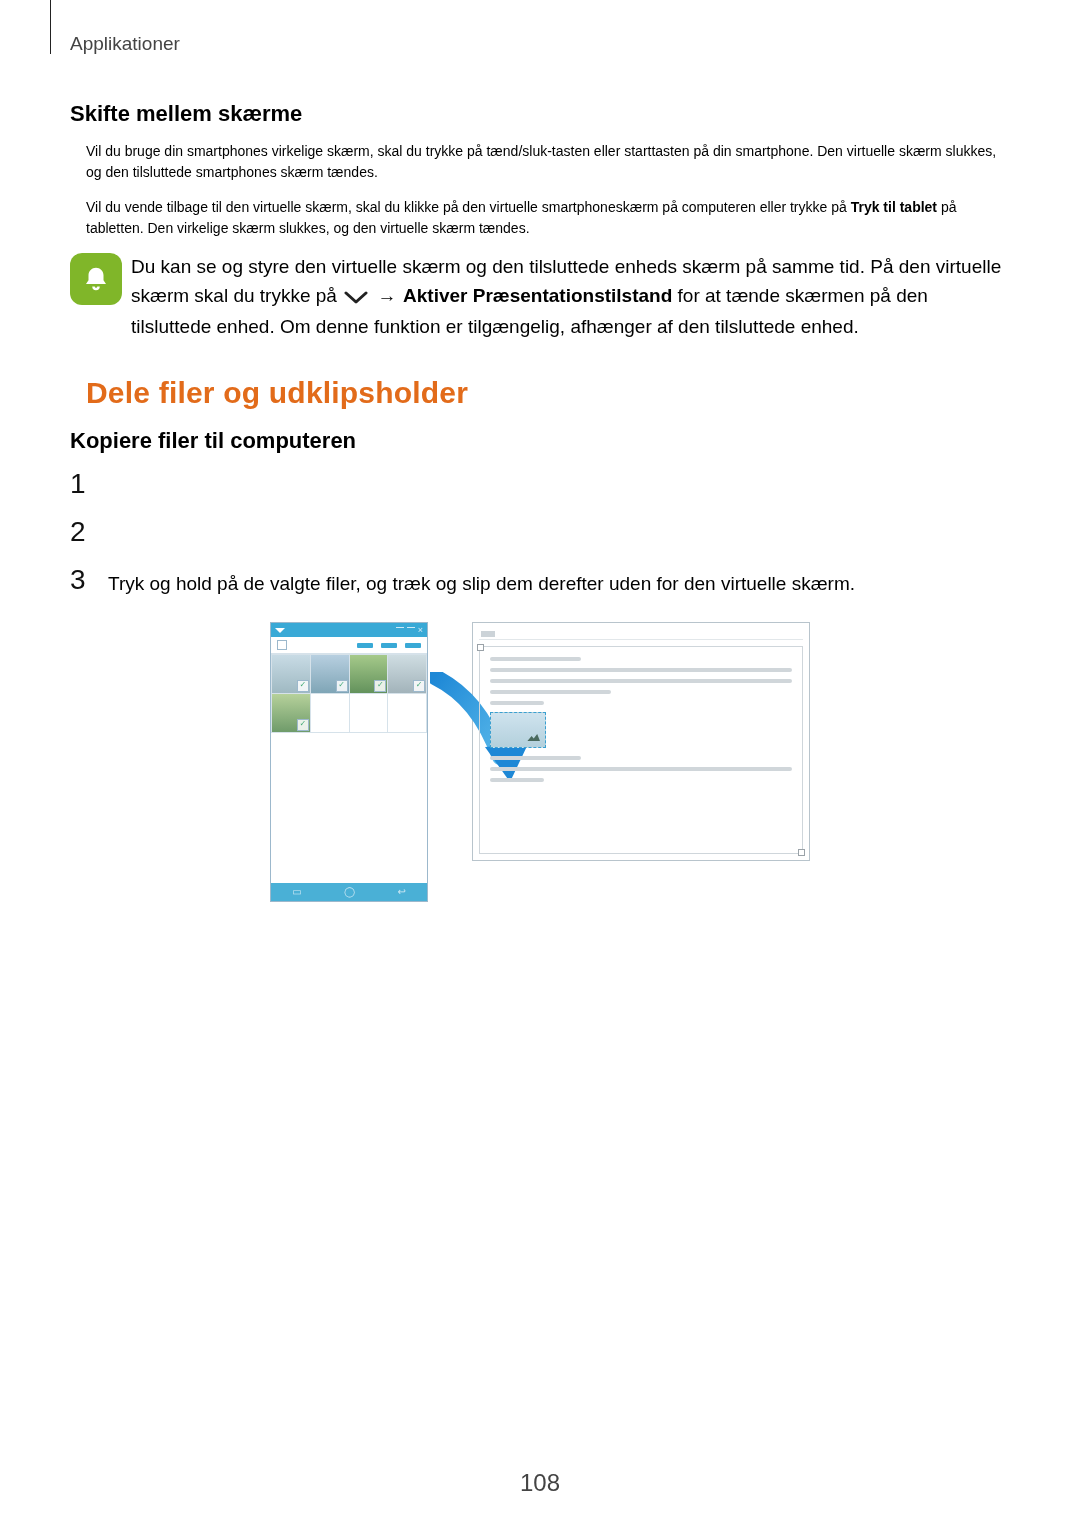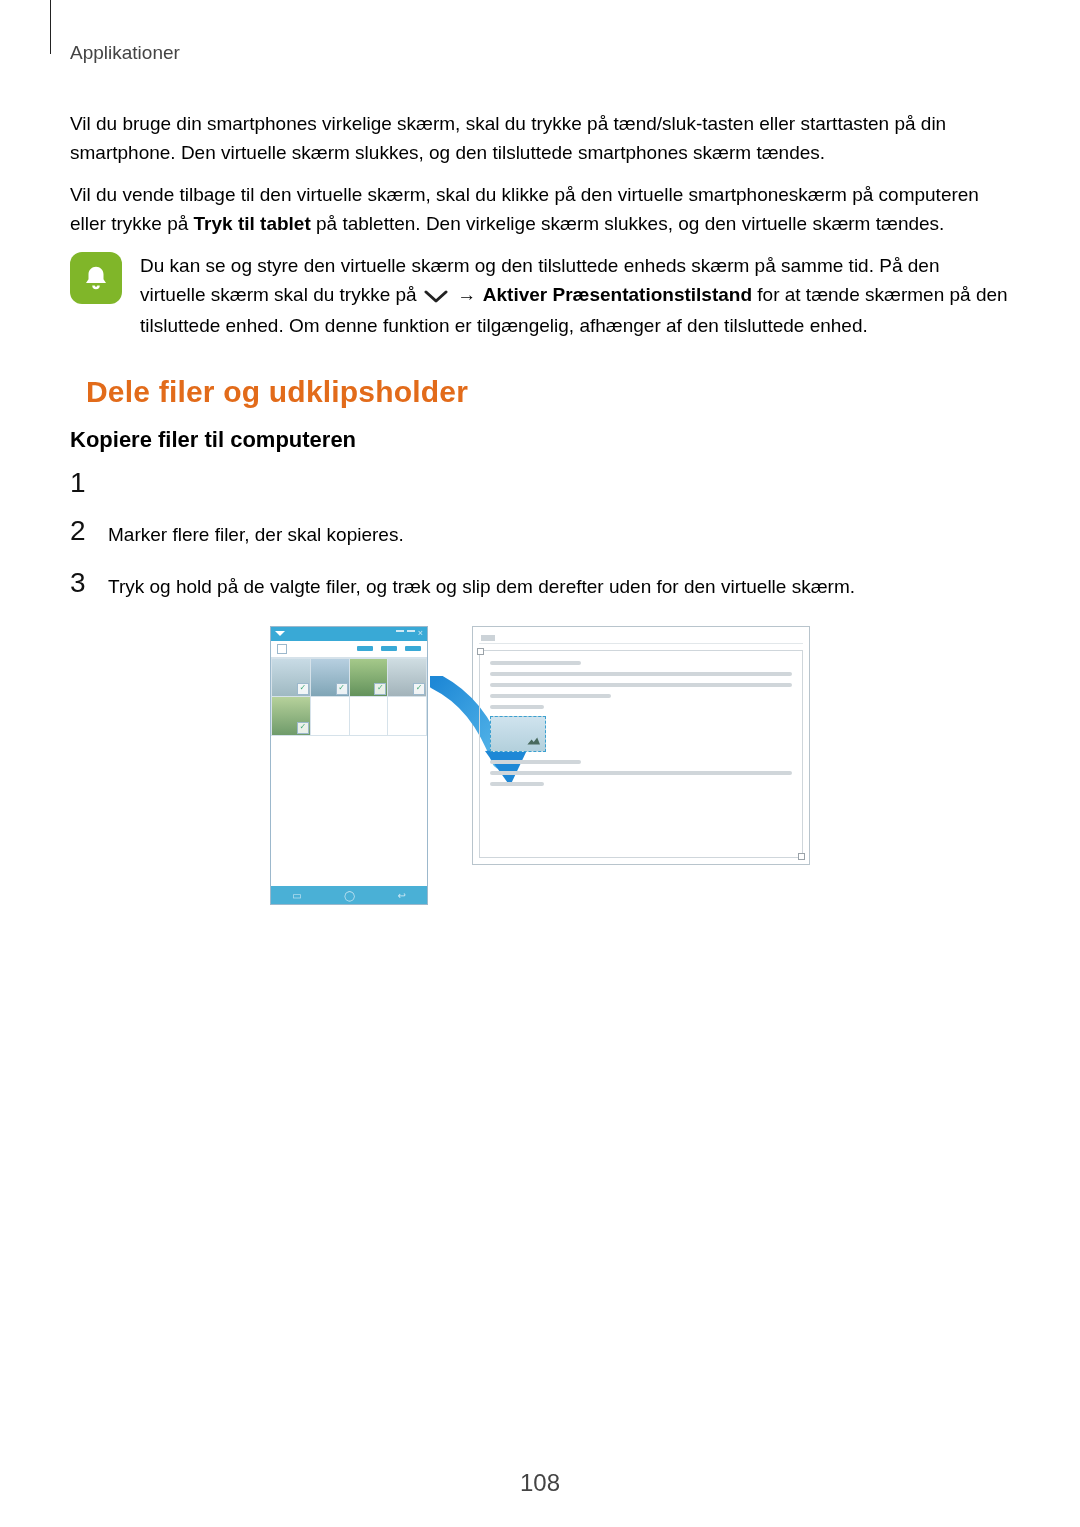--- a/index.html
+++ b/index.html
@@ -8,21 +8,21 @@
     background: #fff;
     font-family: "Segoe UI", "Helvetica Neue", Arial, sans-serif;
     color: #000;
     width: 1080px;
   }
   .page {
     width: 1080px;
     min-height: 1527px;
     position: relative;
     box-sizing: border-box;
-    padding: 30px 70px 50px 70px;
+    padding: 21px 70px 50px 70px;
   }
   .left-rule {
     position: absolute;
     left: 50px;
     top: 0;
     width: 1px;
     height: 54px;
     background: #222;
   }
   .header {
@@ -32,28 +32,28 @@
     margin-bottom: 46px;
     padding-left: 0;
   }
   h3.subheading {
     font-size: 22px;
     font-weight: 700;
     margin: 0 0 14px 0;
     color: #000;
   }
   p.body {
-    font-size: 19px;
+    font-size: 14px;
     line-height: 1.5;
-    margin: 0 0 14px 0;
+    margin: 0 0 14px 16px;
   }
   .note-block {
     display: flex;
     align-items: flex-start;
-    gap: 18px;
+    gap: 9px;
     margin: 4px 0 26px 0;
   }
   .note-icon {
     flex: 0 0 52px;
     height: 52px;
     border-radius: 12px;
     background: #80b629;
     display: flex;
     align-items: center;
     justify-content: center;
@@ -227,20 +227,21 @@
   }
   .bold { font-weight: 700; }
 </style>
 </head>
 <body>
 
 <div class="page">
   <div class="left-rule"></div>
   <div class="header">Applikationer</div>
 
+  <h3 class="subheading">Skifte mellem skærme</h3>
 
   <p class="body">Vil du bruge din smartphones virkelige skærm, skal du trykke på tænd/sluk-tasten eller starttasten på din smartphone. Den virtuelle skærm slukkes, og den tilsluttede smartphones skærm tændes.</p>
 
   <p class="body">
     <span>Vil du vende tilbage til den virtuelle skærm, skal du klikke på den virtuelle smartphoneskærm på computeren eller trykke på </span><span class="bold">Tryk til tablet</span><span> på tabletten. Den virkelige skærm slukkes, og den virtuelle skærm tændes.</span>
   </p>
 
   <div class="note-block">
     <div class="note-icon">
       <svg width="30" height="30" viewBox="0 0 24 24" fill="none">
@@ -259,21 +260,20 @@
 
   <h2 class="section-orange">Dele filer og udklipsholder</h2>
 
   <h3 class="subheading">Kopiere filer til computeren</h3>
 
   <div class="step">
     <div class="step-num">1</div>
   </div>
   <div class="step">
     <div class="step-num">2</div>
-    <div class="step-text">Marker flere filer, der skal kopieres.</div>
   </div>
   <div class="step">
     <div class="step-num">3</div>
     <div>
       <div class="step-text" style="padding-top:6px;text-align:right;">Tryk og hold på de valgte filer, og træk og slip dem derefter uden for den virtuelle skærm.</div>
     </div>
   </div>
 
 
   <div class="figure">

